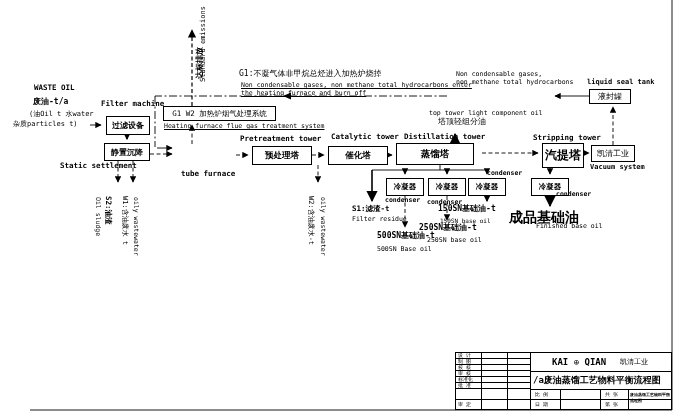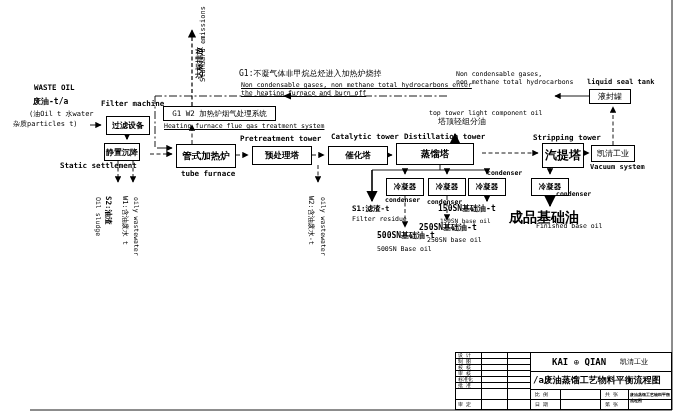--- a/index.html
+++ b/index.html
@@ -74,22 +74,21 @@
 
     <path class="ln" d="M672,0 V410 M30,410 H672"></path>
   </svg>
 
   <div class="abs b" style="left:34px;top:84px;font-size:7.5px">WASTE OIL</div>
   <div class="abs b" style="left:33px;top:98px;font-size:8px">废油-t/a</div>
   <div class="abs" style="left:29px;top:111px;font-size:7px">(油Oil t 水water</div>
   <div class="abs" style="left:13px;top:121px;font-size:7px">杂质particles t)</div>
 
   <div class="box" style="left:106px;top:116px;width:44px;height:19px;font-size:8px">过滤设备</div>
-  <div class="box" style="left:104px;top:143px;width:36px;height:18px;font-size:8px">静置沉降</div>
-  <div class="box" style="left:176px;top:144px;width:60px;height:24px;font-size:9.5px">管式加热炉</div>
+  <div class="box" style="left:104px;top:143px;width:46px;height:18px;font-size:8px">静置沉降</div>
   <div class="box" style="left:163px;top:106px;width:113px;height:15px;font-size:7.5px;font-weight:normal">G1 W2 加热炉烟气处理系统</div>
   <div class="box" style="left:252px;top:146px;width:60px;height:19px;font-size:8.5px">预处理塔</div>
   <div class="box" style="left:328px;top:146px;width:60px;height:19px;font-size:8.5px">催化塔</div>
   <div class="box" style="left:396px;top:143px;width:78px;height:22px;font-size:9.5px">蒸馏塔</div>
   <div class="box" style="left:542px;top:143px;width:42px;height:25px;font-size:12px">汽提塔</div>
   <div class="box" style="left:591px;top:145px;width:44px;height:17px;font-size:8px;font-weight:normal">凯清工业</div>
   <div class="box" style="left:589px;top:89px;width:42px;height:15px;font-size:8px;font-weight:normal">液封罐</div>
   <div class="box" style="left:386px;top:178px;width:38px;height:18px;font-size:7.5px">冷凝器</div>
   <div class="box" style="left:428px;top:178px;width:38px;height:18px;font-size:7.5px">冷凝器</div>
   <div class="box" style="left:468px;top:178px;width:38px;height:18px;font-size:7.5px">冷凝器</div>

